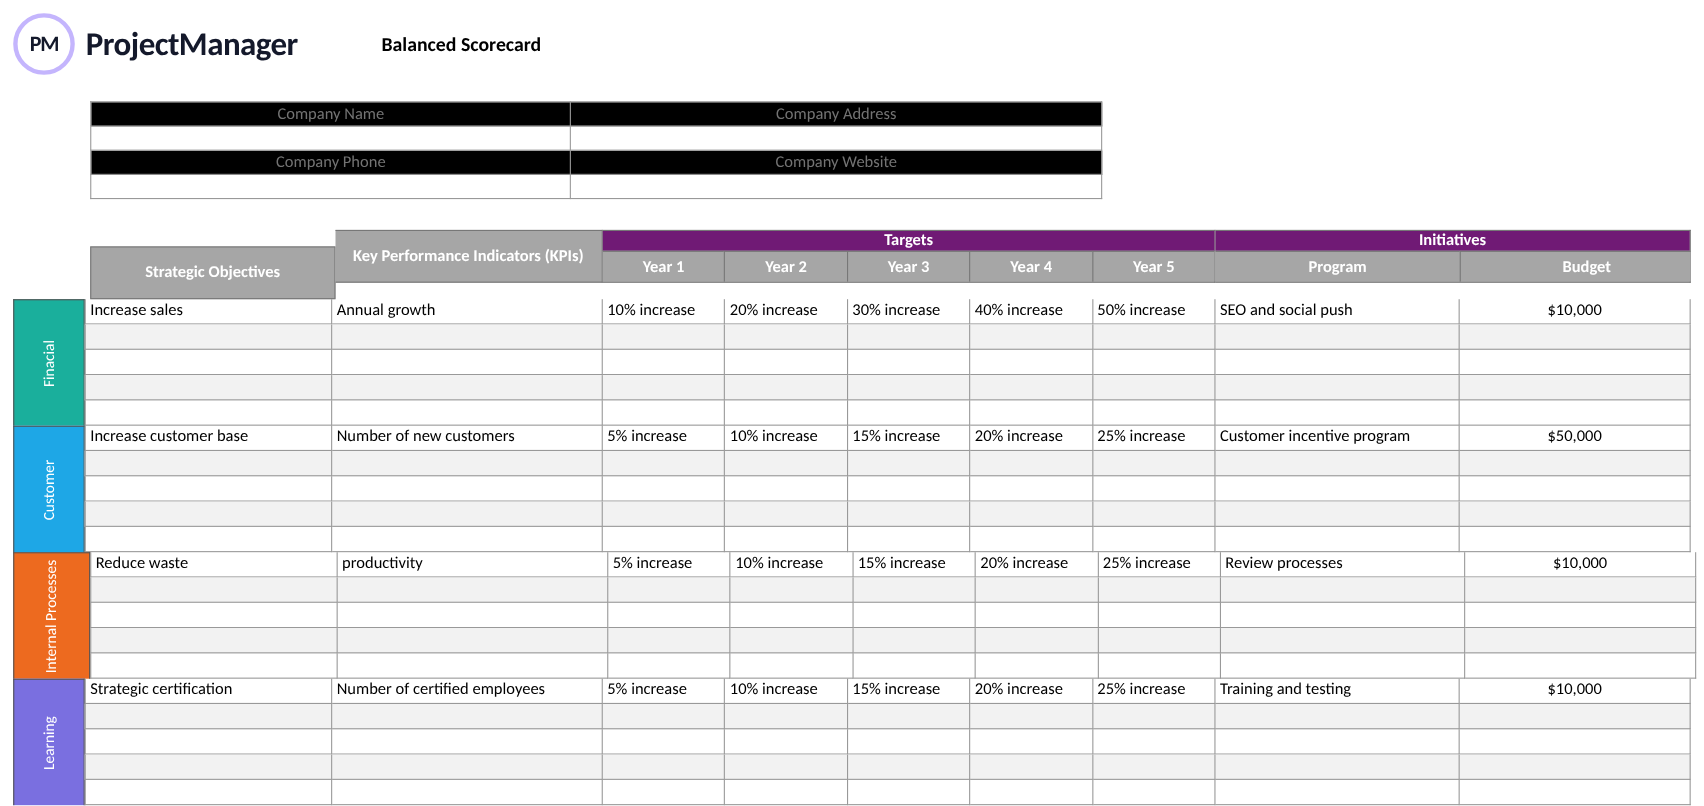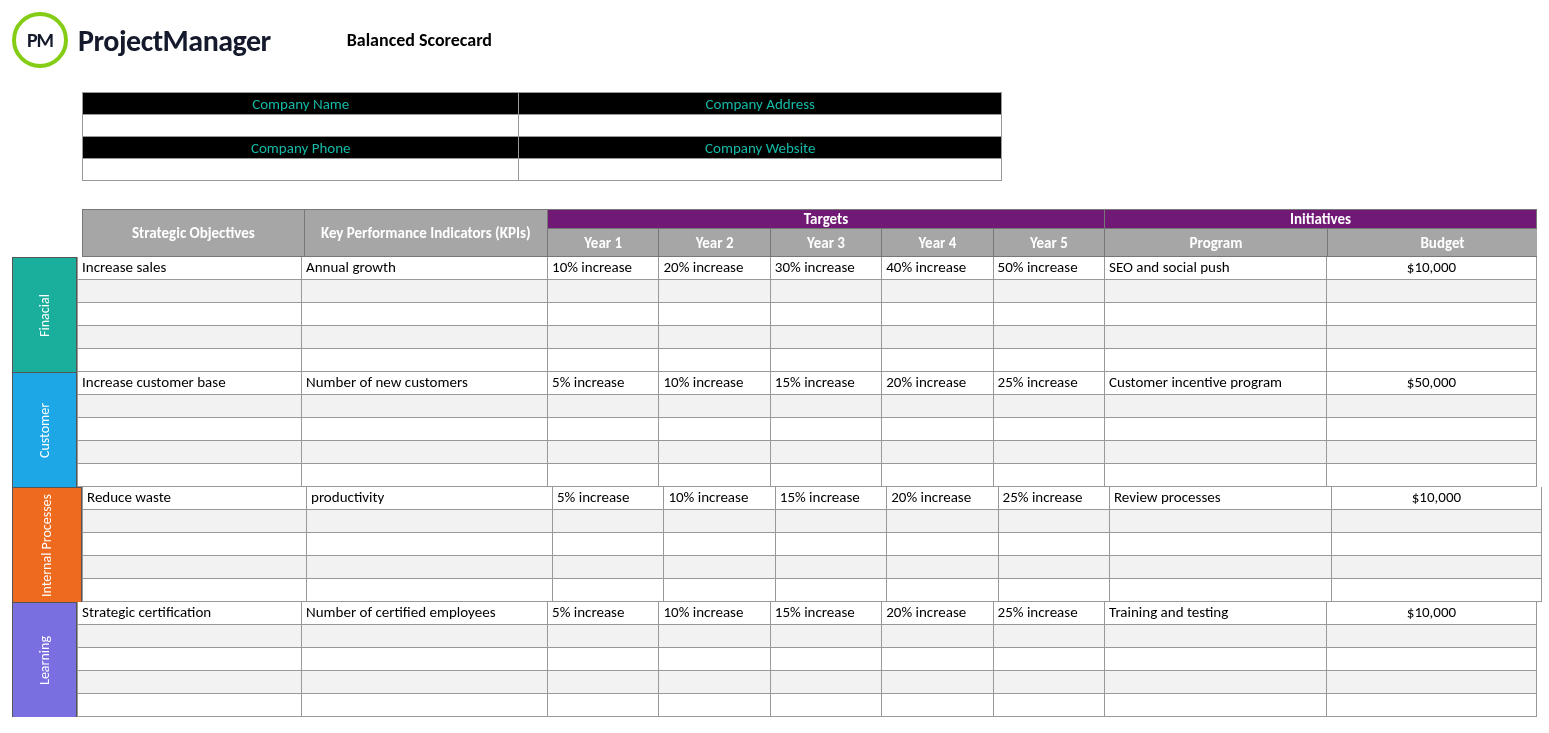--- a/index.html
+++ b/index.html
@@ -18,21 +18,21 @@
     margin-bottom: 24px;
   }
   .logo {
     display: flex;
     align-items: center;
     gap: 10px;
   }
   .logo-circle {
     width: 56px;
     height: 56px;
-    border: 4px solid #84cc16;
+    border: 4px solid #c4b5fd;
     border-radius: 50%;
     display: flex;
     align-items: center;
     justify-content: center;
     font-weight: 900;
     font-size: 20px;
     color: #14192b;
     letter-spacing: -1px;
   }
   .logo-text {
@@ -53,21 +53,21 @@
     margin-bottom: 28px;
   }
   .info-block td {
     border: 1px solid #999;
     height: 22px;
     text-align: center;
     font-size: 15px;
   }
   .info-header td {
     background: #000;
-    color: #14b8a6;
+    color: #737373;
     font-weight: 400;
   }
   .info-input td {
     background: #fff;
   }
   .scorecard {
     display: flex;
     flex-direction: column;
   }
   .sc-header {
@@ -80,21 +80,21 @@
     background: #a6a6a6;
     color: #fff;
     font-weight: 700;
     text-align: center;
     display: flex;
     align-items: center;
     justify-content: center;
     font-size: 15px;
   }
   .sc-header > div:first-child { border-left: 1px solid #777; }
-  .col-obj { width: 225px; }
+  .col-obj { width: 225px; margin-top: 15px; }
   .col-kpi { width: 246px; }
   .col-targets-wrap { width: 557px; flex-direction: column; padding:0;}
   .col-init-wrap { width: 432px; flex-direction: column; padding:0;}
   .sub-row { display: flex; width: 100%; height: 100%; }
   .sub-row > div {
     border-top: 1px solid #777;
     border-left: 1px solid #777;
     flex: 1;
     display:flex;
     align-items:center;

